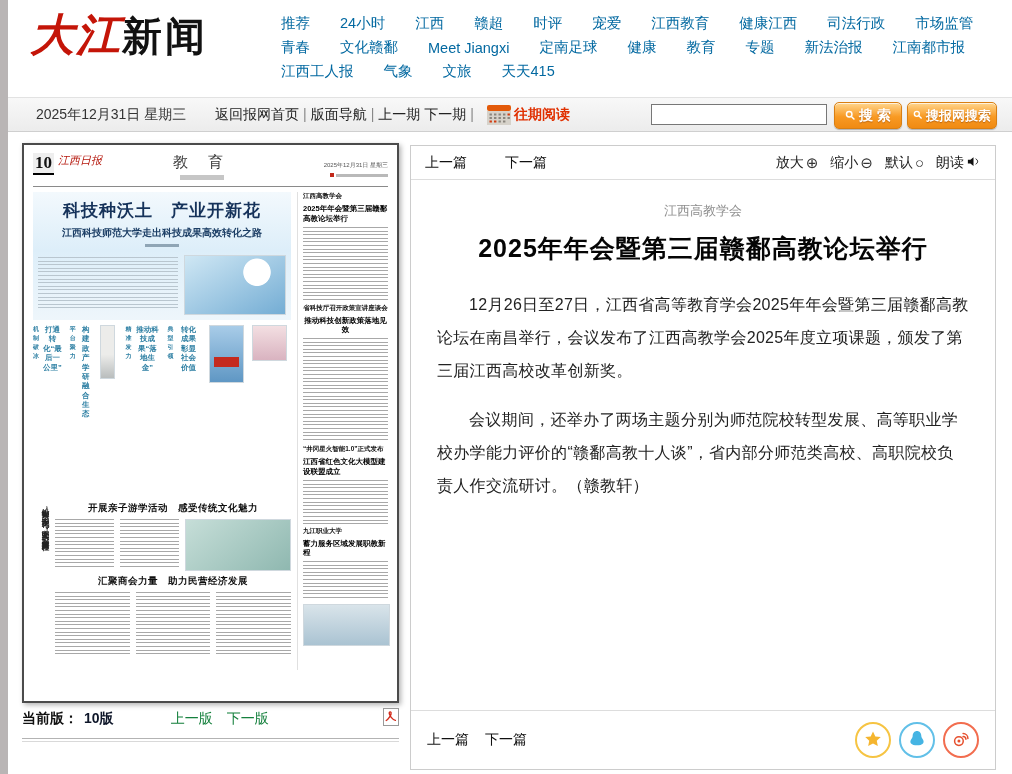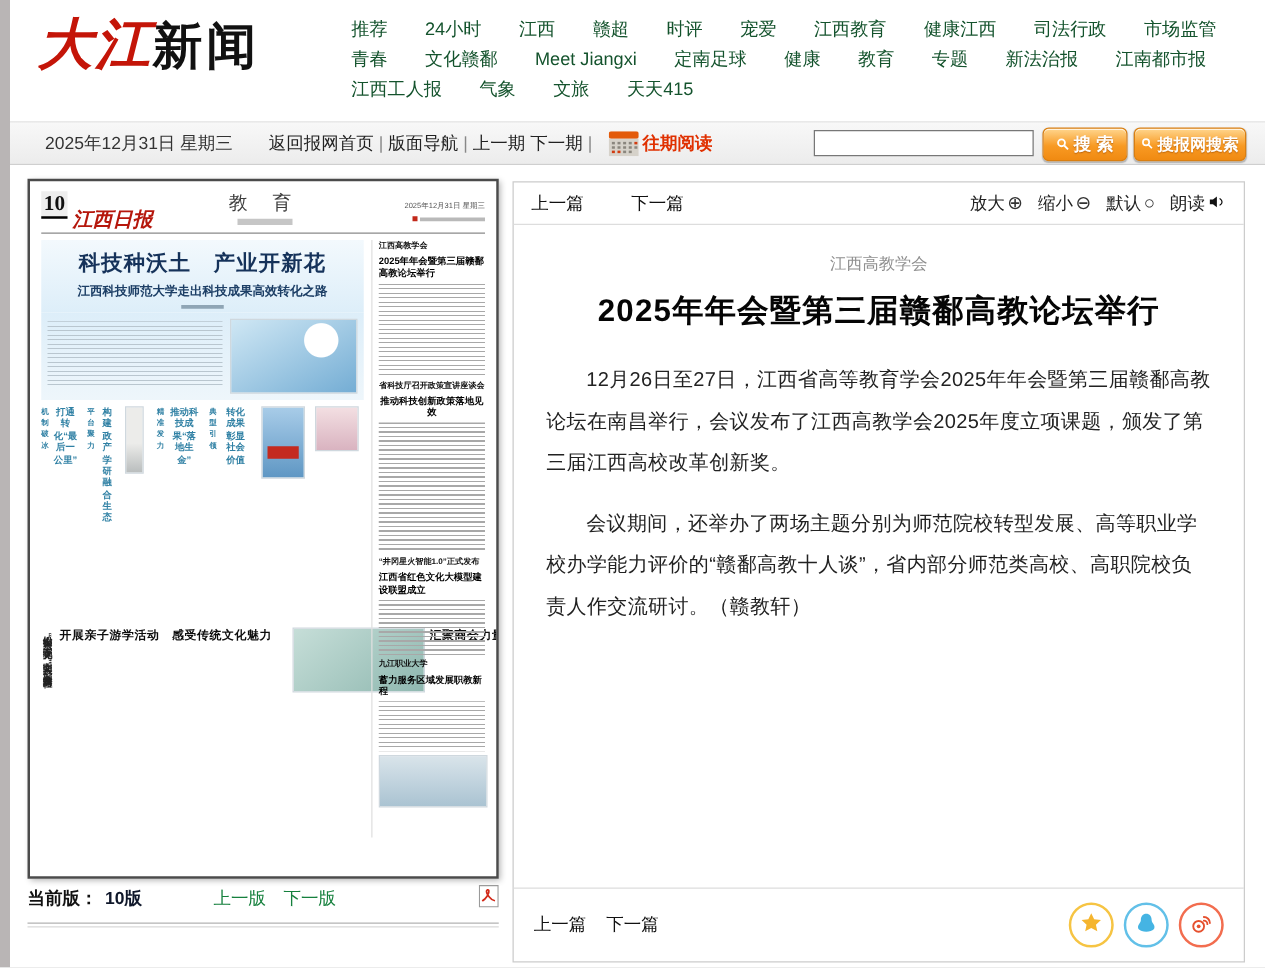--- a/index.html
+++ b/index.html
@@ -7,21 +7,21 @@
          font-family:"Liberation Sans",sans-serif;color:#1a1a1a;}
   .edge{position:absolute;left:0;top:0;bottom:0;width:8px;background:#b9b5b5;}
 
   
   .logo{position:absolute;left:30px;top:8px;height:56px;line-height:56px;white-space:nowrap;}
   .logo .red{font-size:44px;font-weight:900;color:#c41508;letter-spacing:2px;
              font-family:"Liberation Serif",serif;font-style:italic;}
   .logo .black{font-size:40px;font-weight:900;color:#111;letter-spacing:3px;}
   .nav{position:absolute;left:281px;top:13px;width:715px;}
   .nav-row{display:flex;gap:30px;margin-bottom:3px;height:21px;align-items:center;flex-wrap:nowrap;}
-  .nav-link{font-size:14.5px;color:#14532d;text-decoration:none;white-space:nowrap;cursor:pointer;}
+  .nav-link{font-size:14.5px;color:#0369a1;text-decoration:none;white-space:nowrap;cursor:pointer;}
 
   
   .toolbar{position:absolute;left:8px;right:0;top:97px;height:33px;
            background:linear-gradient(#f8f8f8,#ececec);
            border-top:1px solid #e2e2e2;border-bottom:1px solid #cfcfcf;}
   .tb-date{position:absolute;left:28px;top:0;line-height:33px;font-size:14px;color:#333;}
   .tb-links{position:absolute;left:207px;top:0;line-height:33px;font-size:14px;color:#222;white-space:nowrap;}
   .tb-links .lnk{cursor:pointer;}
   .tb-links .sep{color:#888;margin:0 4px;}
   .tb-cal{position:absolute;left:479px;top:7px;cursor:pointer;}
@@ -36,21 +36,21 @@
   .btn-search{left:826px;width:66px;}
   .btn-sitesearch{left:899px;width:88px;font-size:13px;}
 
   
   .np{position:absolute;left:22px;top:143px;width:377px;height:560px;background:#fff;
       border:2px solid #4b4b4b;box-shadow:2px 2px 5px rgba(0,0,0,.3);box-sizing:border-box;
       padding:8px 9px;overflow:hidden;}
   .np-header{display:flex;align-items:flex-start;height:30px;}
   .np-pageno{font-family:"Liberation Serif",serif;font-weight:bold;font-size:17px;color:#111;
              background:#eee;border-bottom:2px solid #000000;padding:0 2px;line-height:20px;}
-  .np-mast{color:#b5170c;font-size:16px;font-weight:bold;font-style:italic;margin-left:4px;margin-top:13px;
+  .np-mast{color:#b5170c;font-size:11px;font-weight:normal;font-style:italic;margin-left:4px;margin-top:0;
            font-family:"Liberation Serif",serif;}
   .np-headmid{flex:1;text-align:center;}
   .np-section{font-size:15px;letter-spacing:8px;color:#3c3c3c;}
   .np-tag{width:44px;height:5px;background:#c6c6c6;margin:3px auto 0;}
   .np-headright{text-align:right;width:86px;}
   .np-date{font-size:6px;color:#555;line-height:1.6;}
   .np-mailrow{display:flex;justify-content:flex-end;align-items:center;gap:2px;margin-top:2px;}
   .np-mailsq{width:4px;height:4px;background:#c2281a;}
   .np-mailbar{width:52px;height:3px;background:#b9b9b9;}
   .np-rule{border-top:1px solid #8a8a8a;margin:3px 0 5px;}
@@ -71,21 +71,21 @@
   .np-col{flex:1;display:flex;gap:4px;}
   .np-subtop{text-align:center;color:#2f80a4;font-weight:bold;font-size:6px;}
   .np-submain{text-align:center;color:#2f80a4;font-weight:bold;font-size:7.5px;line-height:1.25;}
   .ph-doctor{width:100%;height:52px;background:linear-gradient(#ececea 55%,#b9bdbd);}
   .ph-group{width:100%;height:56px;background:linear-gradient(#a8cce8,#5f97c4);position:relative;}
   .ph-group .redstripe{position:absolute;left:12%;right:12%;top:55%;height:10px;background:#c42a1f;}
   .ph-product{width:100%;height:34px;background:linear-gradient(#f3dfe2,#d9b3c0);}
   .np-bottom{display:flex;gap:6px;margin-top:5px;height:168px;}
   .np-vert{width:16px;writing-mode:vertical-rl;font-size:7.5px;font-weight:bold;color:#222;
            letter-spacing:1px;line-height:1.15;}
-  .np-bmain{flex:1;display:flex;flex-direction:row;gap:4px;}
+  .np-bmain{flex:1;display:flex;flex-direction:column;gap:4px;}
   .np-chead{text-align:center;font-weight:900;font-size:9.5px;color:#0d0d0d;letter-spacing:.5px;white-space:pre;}
   .np-simrow{display:flex;gap:6px;}
   .np-simrow>div{flex:1;}
   .ph-lab{width:104px;height:50px;background:linear-gradient(140deg,#c6ded8,#8fb8b0);}
   .np-rhead-top{font-size:6.5px;font-weight:bold;color:#111;}
   .np-rhead{font-size:7.5px;font-weight:900;color:#000;line-height:1.3;}
   .np-rhead-c{text-align:center;}
   .ph-right{width:100%;height:40px;background:linear-gradient(#d9e4ea,#aac3d2);}
 
   

